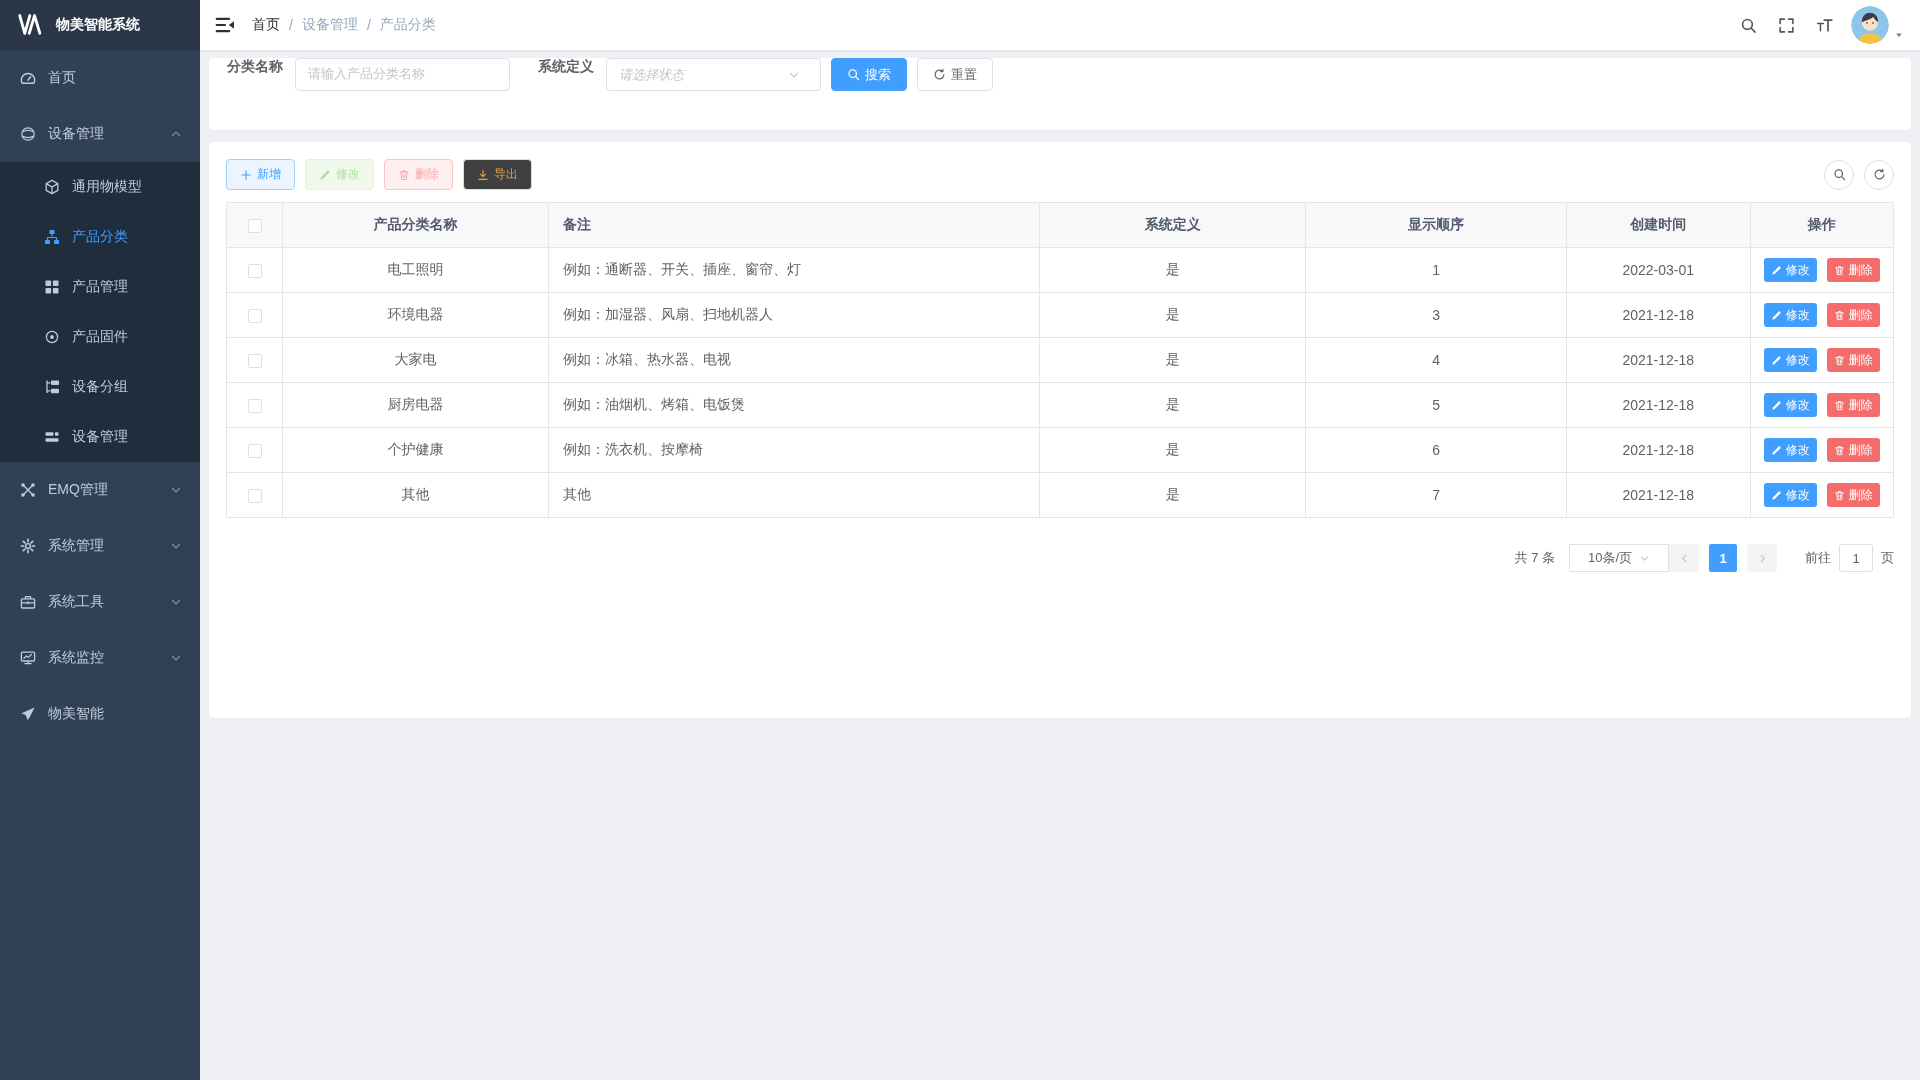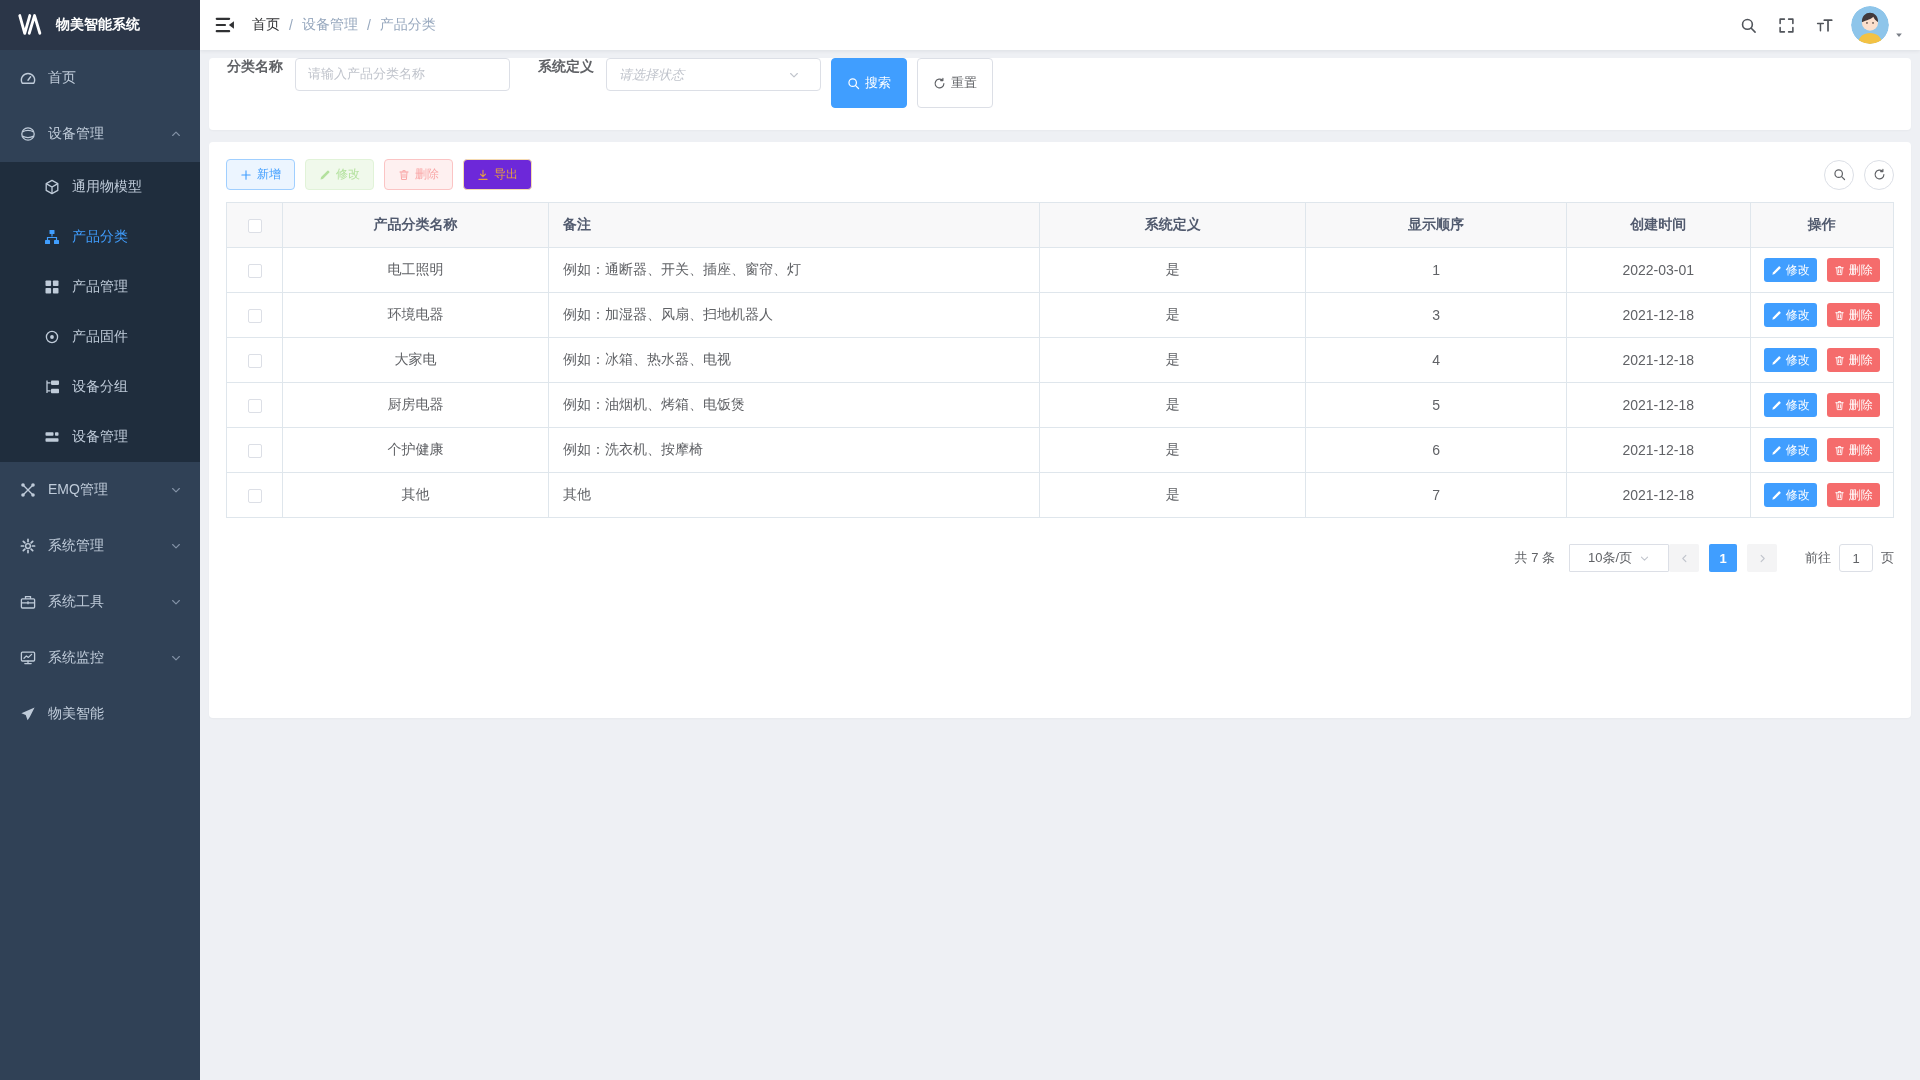--- a/index.html
+++ b/index.html
@@ -39,34 +39,34 @@
 
   
   .search-card { height:72px; display:flex; align-items:flex-start; padding:0 18px; margin-bottom:12px; }
   .form-label { font-size:14px; font-weight:bold; color:#606266; margin-right:12px; white-space:nowrap; }
   .text-input { width:215px; height:33px; border:1px solid #dcdfe6; border-radius:4px; padding:4px 12px; font-size:13px; color:#606266; outline:none; font-family:Liberation Mono, monospace; }
   .text-input::placeholder { color:#c0c4cc; }
   .select-box { width:215px; height:33px; border:1px solid #dcdfe6; border-radius:4px; padding:0 20px 0 12px; display:flex; align-items:center; cursor:pointer; background:#fff;font-style:italic; }
   .select-box .ph { color:#c0c4cc; font-size:13px; flex:1; }
   .select-box .sel-caret { width:12px; height:12px; color:#c0c4cc; }
   .gap28 { width:28px; flex:none; } .gap10 { width:10px; flex:none; }
-  .btn { display:inline-flex; align-items:center; justify-content:center; height:50px; padding:11px 15px; border-radius:4px; font-size:13px; cursor:pointer; border:1px solid transparent; white-space:nowrap; font-family:inherit; background:#fff; }
+  .btn { display:inline-flex; align-items:center; justify-content:center; height:33px; padding:11px 15px; border-radius:4px; font-size:13px; cursor:pointer; border:1px solid transparent; white-space:nowrap; font-family:inherit; background:#fff; }
   .btn svg { width:13px; height:13px; margin-right:5px; }
   .btn-primary { background:#409eff; border-color:#409eff; color:#fff; }
   .btn-default { border-color:#dcdfe6; color:#606266; }
 
   
   .table-card { height:576px; padding:17px 17px; display:flex; flex-direction:column; }
   .toolbar { display:flex; align-items:center; }
   .btn-sm { height:31px; padding:0 13px; font-size:12px; border-radius:4px; display:inline-flex; align-items:center; cursor:pointer; border:1px solid transparent; font-family:inherit; margin-right:10px; }
   .btn-sm svg { width:12px; height:12px; margin-right:5px; }
   .b-add { background:#ecf5ff; border-color:#a0cfff; color:#409eff; }
   .b-edit { background:#f0f9eb; border-color:#e1f3d8; color:#b3e19d; cursor:not-allowed; }
   .b-del { background:#fef0f0; border-color:#fbc4c4; color:#f9a7a7; cursor:not-allowed; }
-  .b-exp { background:#6d28d9; border-color:#f5dab1; color:#e6a23c; }
+  .b-exp { background:#404040; border-color:#f5dab1; color:#e6a23c; }
   .toolbar-right { margin-left:auto; display:flex; align-items:center; }
   .circle-btn { width:30px; height:30px; border-radius:50%; border:1px solid #dcdfe6; background:#fff; display:flex; align-items:center; justify-content:center; color:#606266; cursor:pointer; margin-left:10px; }
   .circle-btn svg { width:13px; height:13px; }
 
   table.grid { width:100%; border-collapse:collapse; margin-top:12px; table-layout:fixed; }
   .grid th, .grid td { border:1px solid #dfe6ec; height:45px; font-size:14px; color:#606266; text-align:center; padding:0 10px; overflow:hidden; white-space:nowrap; }
   .grid th { background:#f8f8f9; color:#515a6e; font-weight:bold;text-align:center; }
   .grid .tl { text-align:left; padding-left:14px; }
   .checkbox { display:inline-block; width:14px; height:14px; border:1px solid #dcdfe6; border-radius:2px; background:#fff; vertical-align:middle; cursor:pointer; }
   .mini-btn { display:inline-flex; align-items:center; height:24px; padding:0 7px; border:none; border-radius:3px; color:#fff; font-size:12px; cursor:pointer; font-family:inherit; }

